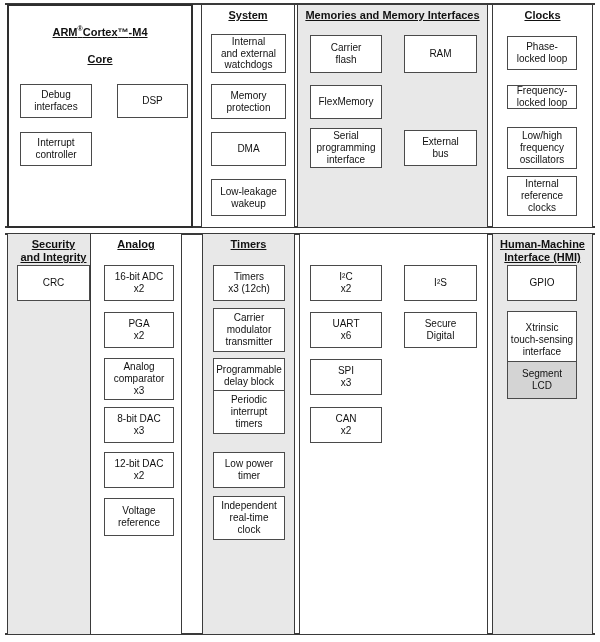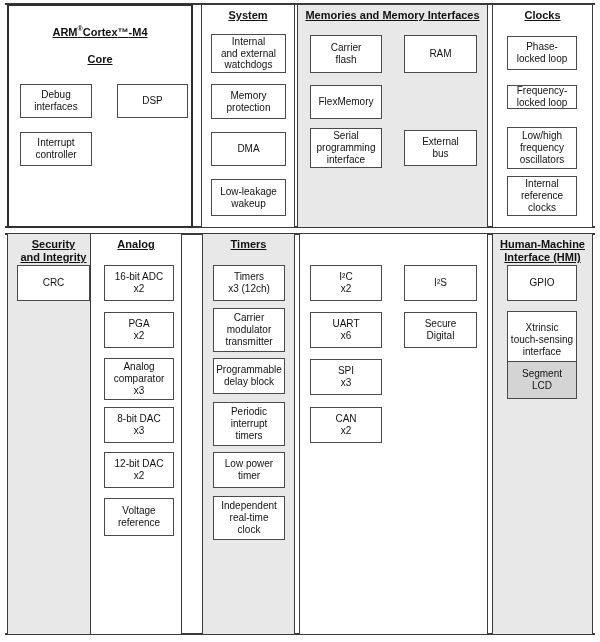--- a/index.html
+++ b/index.html
@@ -117,21 +117,21 @@
 
   <div class="panel gray" style="left:202px; top:233px; width:93px; height:402px">
     <div class="panel-title">Timers</div>
     <div class="block" style="left:10px; top:31px; width:72px; height:36px">Timers
 x3 (12ch)</div>
     <div class="block" style="left:10px; top:74px; width:72px; height:44px">Carrier
 modulator
 transmitter</div>
     <div class="block" style="left:10px; top:124px; width:72px; height:36px">Programmable
 delay block</div>
-    <div class="block" style="left:10px; top:168px; width:72px; height:44px">Periodic
+    <div class="block" style="left:10px; top:156px; width:72px; height:44px">Periodic
 interrupt
 timers</div>
     <div class="block" style="left:10px; top:218px; width:72px; height:36px">Low power
 timer</div>
     <div class="block" style="left:10px; top:262px; width:72px; height:44px">Independent
 real-time
 clock</div>
   </div>
 
   <div class="panel" style="left:299px; top:233px; width:189px; height:402px">

